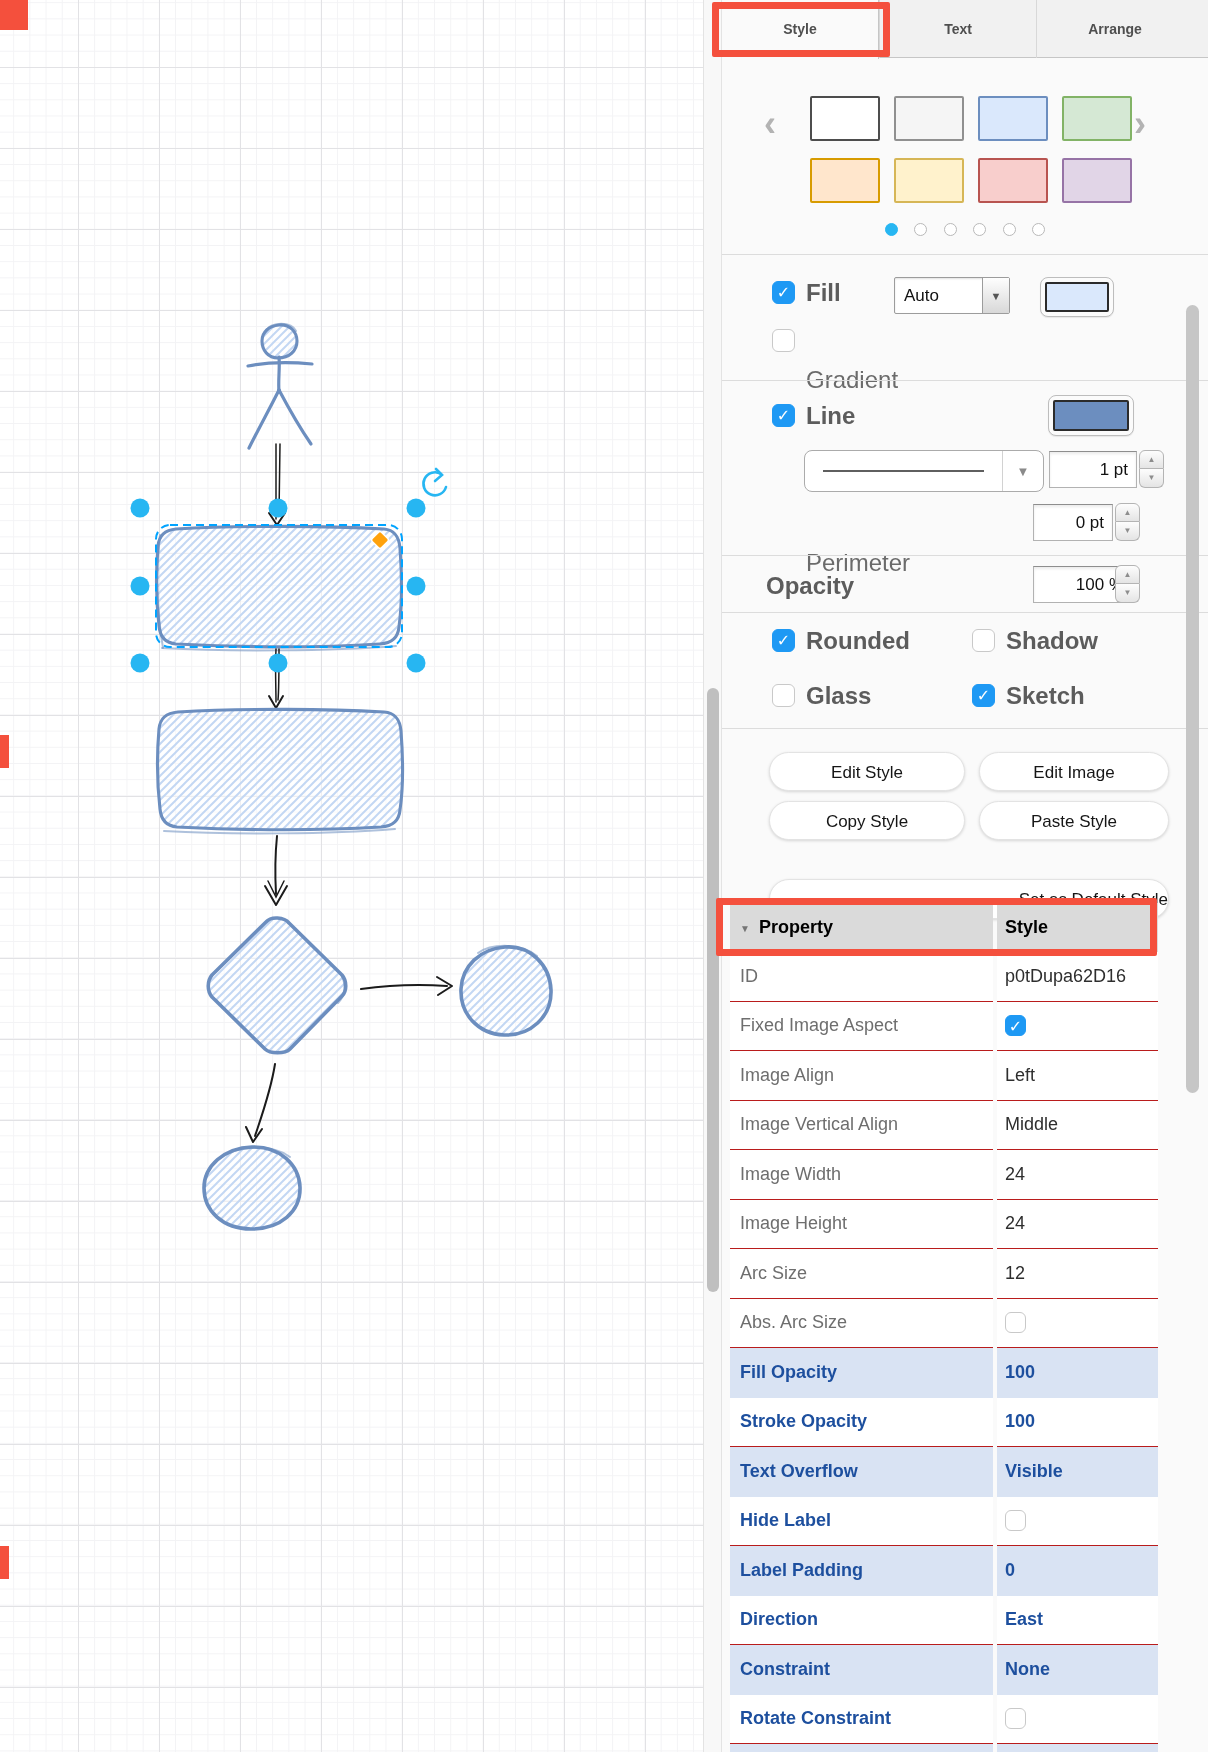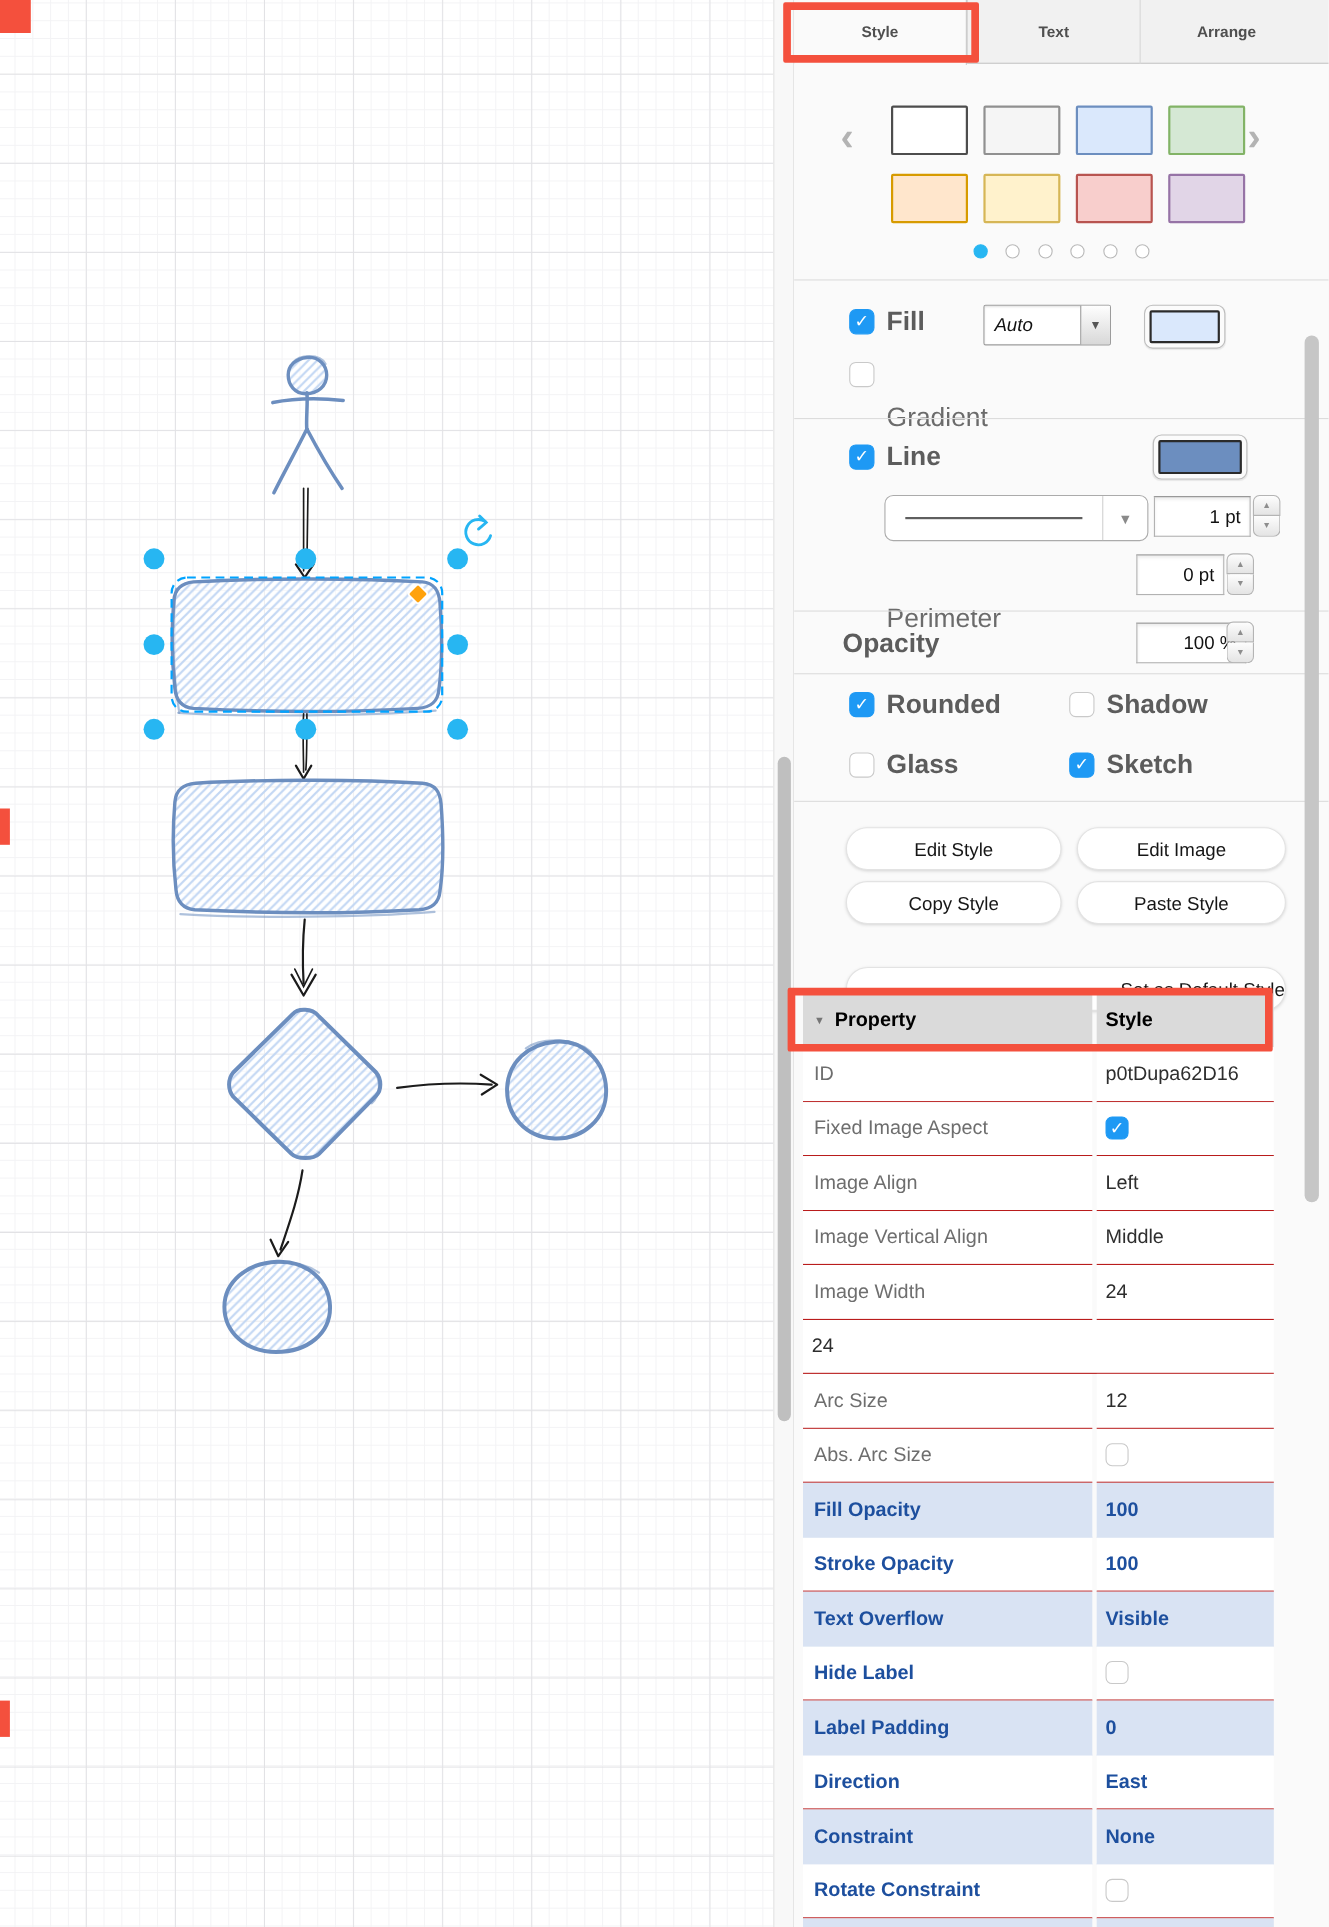--- a/index.html
+++ b/index.html
@@ -58,21 +58,21 @@
   .numin{position:absolute;background:#fff;border:1px solid #b2b2b2;border-top-color:#8e8e8e;
     box-shadow:inset 0 2px 3px rgba(0,0,0,.08);box-sizing:border-box;font-size:17px;color:#111;
     text-align:right;padding:0 8px 0 2px;font-family:inherit;}
   .stepper{position:absolute;width:25px;}
   .stepbtn{width:25px;height:19px;background:linear-gradient(#fdfdfd,#e4e4e4);
     border:1px solid #b4b4b4;box-sizing:border-box;text-align:center;color:#8d8d8d;
     font-size:8px;line-height:17px;}
   .stepbtn.up{border-radius:6px 6px 0 0;}
   .stepbtn.dn{border-radius:0 0 6px 6px;border-top:none;}
   .dd{position:absolute;background:#fff;border:1px solid #9c9c9c;box-sizing:border-box;
-    box-shadow:inset 0 1px 2px rgba(0,0,0,.12);border-radius:2px;display:flex;align-items:center;font-style:italic;}
+    box-shadow:inset 0 1px 2px rgba(0,0,0,.12);border-radius:2px;display:flex;align-items:center;}
   .dd .ddtxt{flex:1;font-size:17px;color:#111;padding-left:9px;}
   .dd .ddbtn{width:26px;align-self:stretch;border-left:1px solid #9c9c9c;
     background:linear-gradient(#fefefe,#d8d8d8);color:#555;font-size:11px;
     display:flex;align-items:center;justify-content:center;}
   .lsdd{position:absolute;background:#fff;border:1px solid #ababab;border-radius:8px;
     box-sizing:border-box;display:flex;align-items:center;}
   .lsline{flex:1;margin:0 18px;border-top:2px solid #5f5f5f;}
   .lsbtn{width:40px;align-self:stretch;border-left:1px solid #d2d2d2;color:#8a8a8a;font-size:13px;
     display:flex;align-items:center;justify-content:center;}
   .colorbtn{position:absolute;background:#fbfbfb;border:1px solid #bdbdbd;border-radius:8px;
@@ -321,20 +321,21 @@
       </div>
       <div class="prow">
         <div class="pcell plabel">Image Vertical Align</div>
         <div class="pcell pvalue">Middle</div>
       </div>
       <div class="prow">
         <div class="pcell plabel">Image Width</div>
         <div class="pcell pvalue">24</div>
       </div>
       <div class="prow">
+        <div class="pcell plabel">Image Height</div>
         <div class="pcell pvalue">24</div>
       </div>
       <div class="prow">
         <div class="pcell plabel">Arc Size</div>
         <div class="pcell pvalue">12</div>
       </div>
       <div class="prow">
         <div class="pcell plabel">Abs. Arc Size</div>
         <div class="pcell pvalue">
           <span class="cbx rowcbx"></span>

